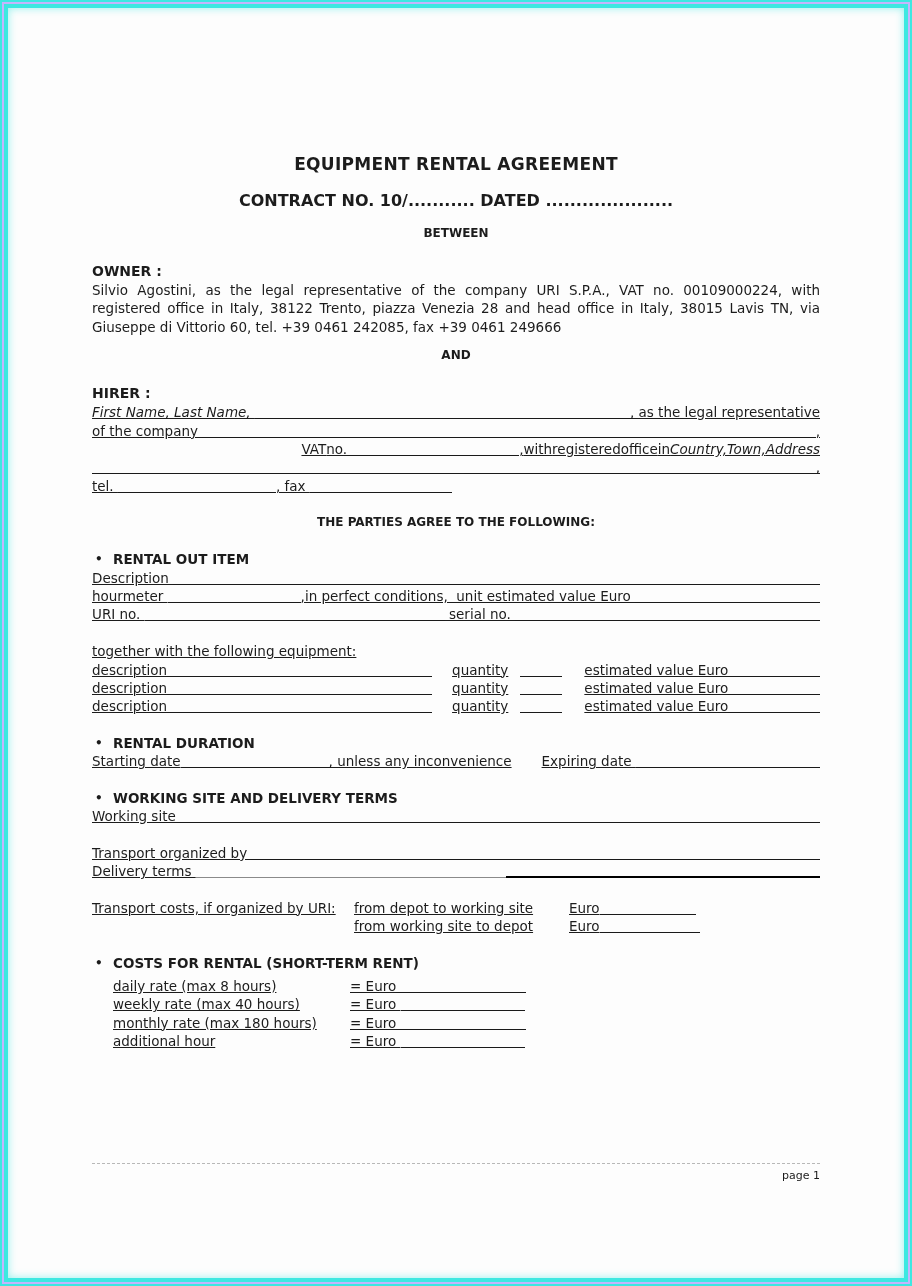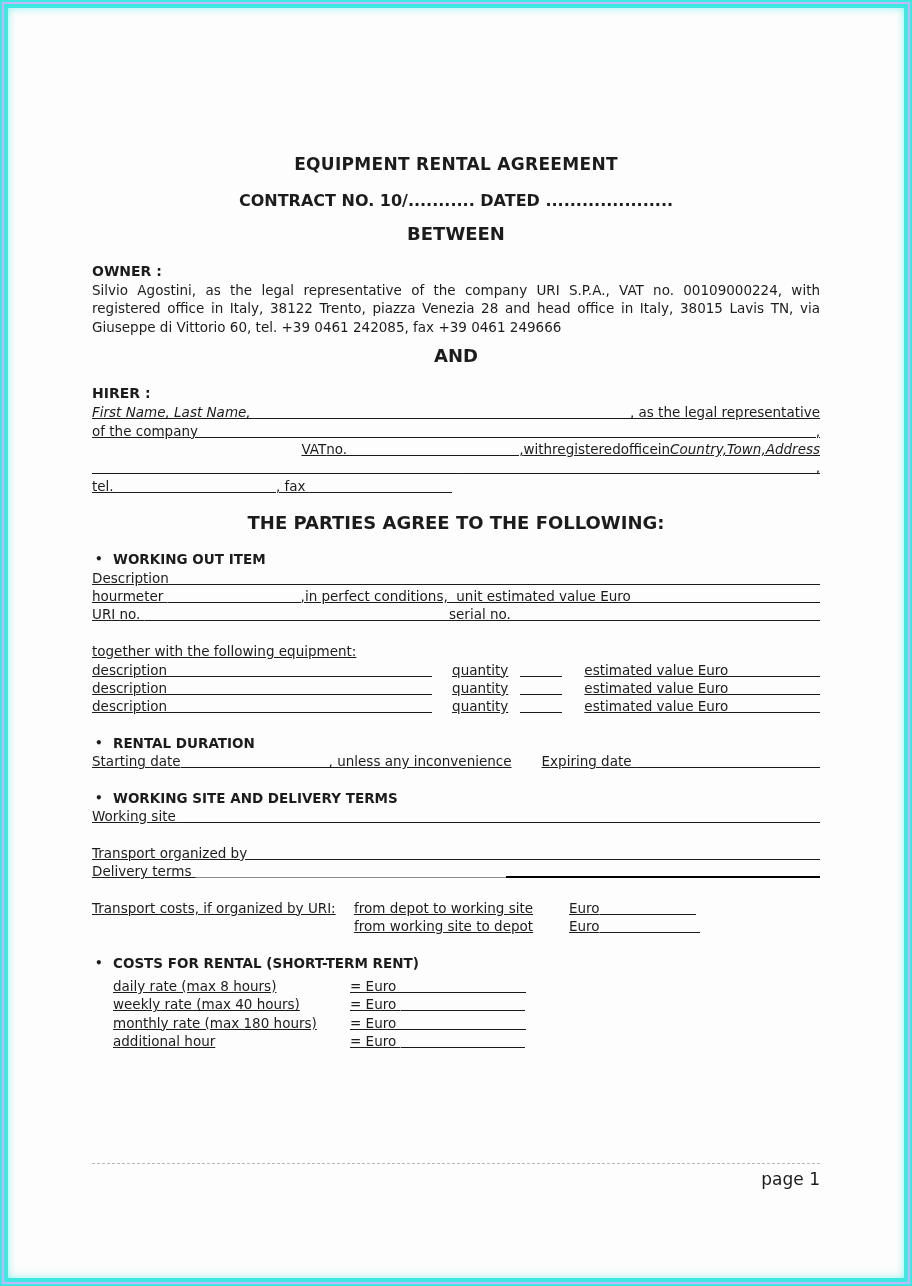--- a/index.html
+++ b/index.html
@@ -7,21 +7,21 @@
   
   .frame-outer{position:absolute;inset:0;width:912px;height:1286px;background:#3de8e1;}
   .frame-black{position:absolute;inset:2px;background:#c4b5fd;}
   .frame-inner{position:absolute;inset:2px;background:#3de8e1;}
   .page{position:absolute;inset:4px;background:#fdfdfd;
         box-shadow:inset 0 0 9px rgba(61,232,225,.55);}
   
   .content{position:absolute;left:84px;top:0;width:728px;padding-top:145px;}
   .doc-title{font-size:17px;font-weight:bold;text-align:center;line-height:22px;letter-spacing:.3px;margin:0;}
   .doc-subtitle{font-size:16px;font-weight:bold;text-align:center;line-height:19px;margin-top:16px;}
-  .center-head{font-size:18px;font-weight:bold;text-align:center;line-height:19px;}
+  .center-head{font-size:12px;font-weight:bold;text-align:center;line-height:19px;}
   .between{margin-top:14px;}
   .and{margin-top:10px;}
   .agree{margin-top:18px;}
   .party-label{font-size:14px;font-weight:bold;line-height:19px;margin-top:19px;}
   .owner-par{font-size:13.5px;line-height:18.4px;text-align:justify;margin:0;}
   
   .fline{display:flex;align-items:baseline;width:728px;height:18.4px;
          font-size:13.5px;line-height:18.4px;white-space:pre;}
   .fline.spread{justify-content:flex-end;}
   .seg{display:flex;align-items:baseline;flex:0 0 auto;}
@@ -32,21 +32,21 @@
          transform:translateY(2px);flex:0 0 auto;}
   .seg.grow .blank{flex:1 1 auto;}
   .blank.thick{border-bottom-width:2px;border-bottom-color:#000;}
   .blank.light{border-bottom-color:#8a8a8a;}
   .spacer{height:18.4px;}
   .sec-head{display:flex;font-size:13.5px;font-weight:bold;line-height:18.4px;margin-top:18px;}
   .sec-head .bullet{width:18px;padding-left:3px;font-size:12px;}
   
   .footer{position:absolute;left:84px;right:84px;top:1155px;}
   .footer-rule{border-top:1px dashed #b8b8b8;height:0;}
-  .page-label{font-size:17px;text-align:right;margin-top:5px;}
+  .page-label{font-size:11px;text-align:right;margin-top:5px;}
 </style>
 </head>
 <body>
 
 <div class="frame-outer">
   <div class="frame-black">
     <div class="frame-inner">
       <div class="page">
 
         <div class="content">
@@ -66,21 +66,21 @@
               <div class="fline spread"><span class="seg"><span class="txt">VAT</span></span><span class="seg"><span class="txt">no.</span></span><span class="seg"><span class="blank" style="width: 172px;"></span><span class="txt">,</span></span><span class="seg"><span class="txt">with</span></span><span class="seg"><span class="txt">registered</span></span><span class="seg"><span class="txt">office</span></span><span class="seg"><span class="txt">in</span></span><span class="seg"><span class="txt it">Country,</span></span><span class="seg"><span class="txt it">Town,</span></span><span class="seg"><span class="txt it">Address</span></span></div>
               <div class="fline"><span class="seg"><span class="blank" style="width: 368px;"></span></span><span class="seg"><span class="txt"> </span></span><span class="seg grow"><span class="blank"></span></span><span class="seg"><span class="txt">,</span></span></div>
               <div class="fline"><span class="seg"><span class="txt">tel. </span></span><span class="seg"><span class="blank" style="width: 158px;"></span></span><span class="seg"><span class="txt">, fax </span></span><span class="seg"><span class="blank" style="width: 142px;"></span></span></div>
             </div>
 
           <div class="center-head agree">THE PARTIES AGREE TO THE FOLLOWING:</div>
 
           <div id="sections">
               <div class="sec-head">
                 <span class="bullet">•</span>
-                <span>WORKING OUT ITEM</span>
+                <span>RENTAL OUT ITEM</span>
               </div>
               <div>
                 <div class="fline"><span class="seg"><span class="txt">Description </span></span><span class="seg grow"><span class="blank"></span></span></div>
                 <div class="fline"><span class="seg"><span class="txt">hourmeter </span></span><span class="seg"><span class="blank" style="width: 133px;"></span></span><span class="seg"><span class="txt">,in perfect conditions,  unit estimated value Euro </span></span><span class="seg grow"><span class="blank"></span></span></div>
                 <div class="fline"><span class="seg"><span class="txt">URI no. </span></span><span class="seg"><span class="blank" style="width: 300px;"></span></span><span class="seg"><span class="txt"> serial no. </span></span><span class="seg grow"><span class="blank"></span></span></div>
                 <div class="spacer"></div>
                 <div class="fline"><span class="seg"><span class="txt">together with the following equipment:</span></span></div>
                 <div class="fline"><span class="seg"><span class="txt">description</span></span><span class="seg"><span class="blank" style="width: 265px;"></span></span><span class="seg" style="padding-left: 20px;"><span class="txt">quantity</span></span><span class="seg" style="padding-left: 12px;"><span class="blank" style="width: 42px;"></span></span><span class="seg" style="padding-left: 22px;"><span class="txt">estimated value Euro</span></span><span class="seg grow"><span class="blank"></span></span></div>
                 <div class="fline"><span class="seg"><span class="txt">description</span></span><span class="seg"><span class="blank" style="width: 265px;"></span></span><span class="seg" style="padding-left: 20px;"><span class="txt">quantity</span></span><span class="seg" style="padding-left: 12px;"><span class="blank" style="width: 42px;"></span></span><span class="seg" style="padding-left: 22px;"><span class="txt">estimated value Euro</span></span><span class="seg grow"><span class="blank"></span></span></div>
                 <div class="fline"><span class="seg"><span class="txt">description</span></span><span class="seg"><span class="blank" style="width: 265px;"></span></span><span class="seg" style="padding-left: 20px;"><span class="txt">quantity</span></span><span class="seg" style="padding-left: 12px;"><span class="blank" style="width: 42px;"></span></span><span class="seg" style="padding-left: 22px;"><span class="txt">estimated value Euro</span></span><span class="seg grow"><span class="blank"></span></span></div>

